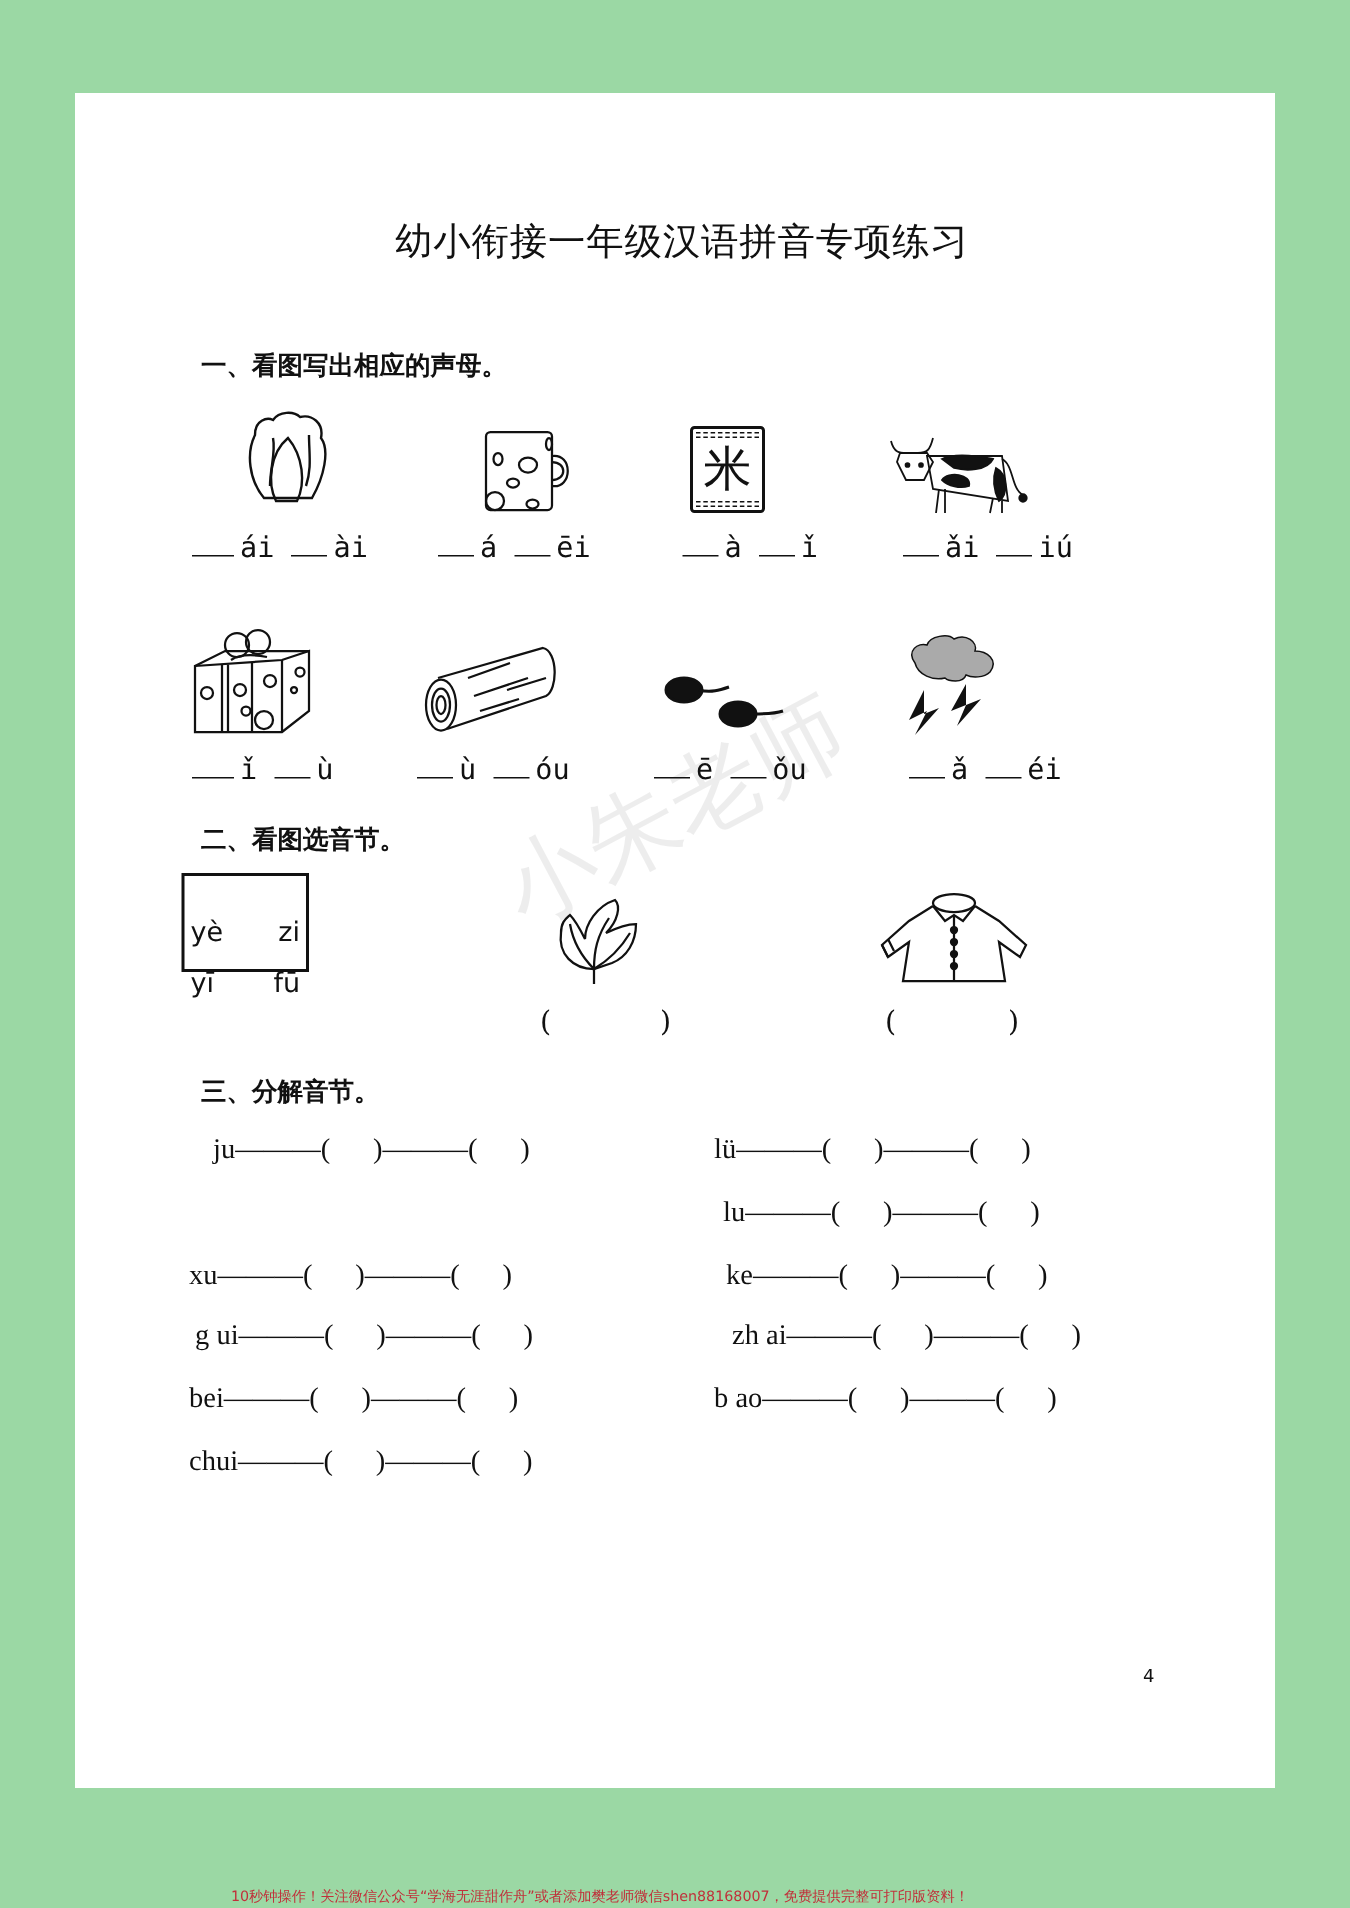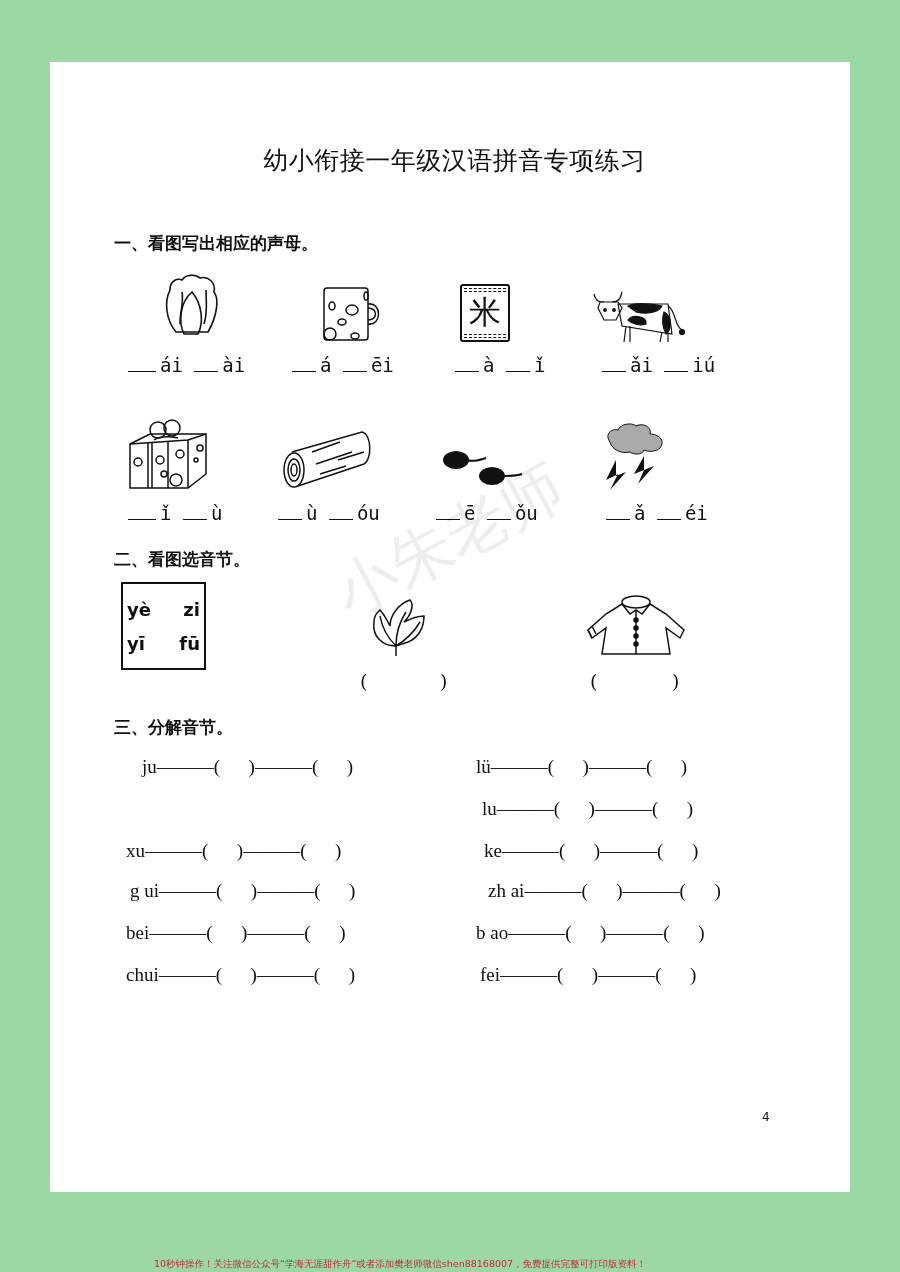--- a/index.html
+++ b/index.html
@@ -1,25 +1,25 @@
 <!DOCTYPE html>
 <html><head>
 <meta charset="utf-8">
 <style>
   * { box-sizing: border-box; margin: 0; padding: 0; }
   html, body { width: 900px; height: 1272px; overflow: hidden; }
   body { background: #9bd8a4; position: relative; font-family: "DejaVu Sans", sans-serif; color: #111; }
   .page { position: absolute; left: 50px; top: 62px; width: 800px; height: 1130px; background: #fff; }
   .title { position: absolute; left: 0; width: 809px; top: 82px; text-align: center; font-family: "DejaVu Serif", serif; font-size: 25px; letter-spacing: 0.5px; }
-  .section { position: absolute; left: 64px; font-size: 17px; font-weight: bold; }
+  .section { position: absolute; left: 84px; font-size: 17px; font-weight: bold; }
   .pinyin-row { position: absolute; font-family: "DejaVu Sans Mono", monospace; font-size: 19px; white-space: pre; }
   .blank { display: inline-block; width: 28px; border-bottom: 1.6px solid #111; height: 16px; margin-right: 4px; vertical-align: baseline; }
   .blank.short { width: 24px; }
   .pic { position: absolute; }
-  .choice-box { position: absolute; left: 71px; top: 520px; width: 85px; height: 88px; border: 2.5px solid #111; font-size: 18px; font-weight: bold; padding: 8px 4px; }
+  .choice-box { position: absolute; left: 71px; top: 520px; width: 85px; height: 66px; border: 2.5px solid #111; font-size: 18px; font-weight: normal; padding: 20px 4px; }
   .choice-box .r { display: flex; justify-content: space-between; height: 34px; align-items: center; }
   .paren { position: absolute; font-size: 19px; font-family: "DejaVu Serif", serif; }
   .decomp { position: absolute; font-family: "Liberation Serif", serif; font-size: 19px; white-space: pre; }
   .page-num { position: absolute; left: 712px; top: 1048px; font-size: 12px; }
   .watermark { position: absolute; left: 270px; top: 500px; font-size: 62px; color: rgba(0,0,0,0.07); transform: rotate(-28deg); transform-origin: left top; font-family: "DejaVu Sans", sans-serif; white-space: nowrap; pointer-events: none; }
   .footer { position: absolute; left: 0; width: 800px; top: 1258px; text-align: center; font-size: 9.5px; color: #c0303a; }
 </style>
 </head>
 <body>
 
@@ -160,18 +160,17 @@
   <div class="decomp" style="left:76px;top:778px;"><span>xu</span><span>———(      )———(      )</span></div>
   <div class="decomp" style="left:80px;top:818px;"><span>g ui</span><span>———(      )———(      )</span></div>
   <div class="decomp" style="left:76px;top:860px;"><span>bei</span><span>———(      )———(      )</span></div>
   <div class="decomp" style="left:76px;top:902px;"><span>chui</span><span>———(      )———(      )</span></div>
 
   <div class="decomp" style="left:426px;top:694px;"><span>lü</span><span>———(      )———(      )</span></div>
   <div class="decomp" style="left:434px;top:778px;"><span>ke</span><span>———(      )———(      )</span></div>
   <div class="decomp" style="left:432px;top:736px;"><span>lu</span><span>———(      )———(      )</span></div>
   <div class="decomp" style="left:438px;top:818px;"><span>zh ai</span><span>———(      )———(      )</span></div>
   <div class="decomp" style="left:426px;top:860px;"><span>b ao</span><span>———(      )———(      )</span></div>
-  <div class="decomp" style="left:430px;top:902px;"><span>fei</span><span>———(      )———(      )</span></div>
 
   <div class="page-num">4</div>
 </div>
 
 <div class="footer">10秒钟操作！关注微信公众号“学海无涯甜作舟”或者添加樊老师微信shen88168007，免费提供完整可打印版资料！</div>
 
 </body></html>

